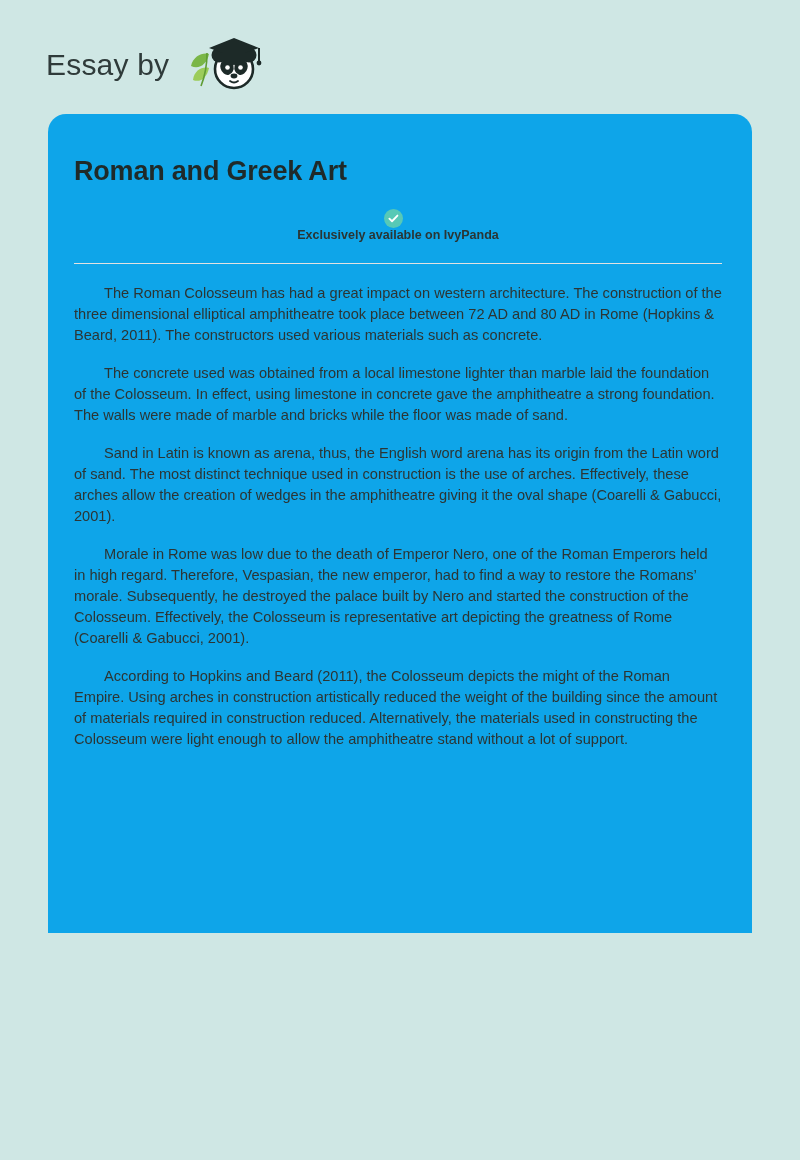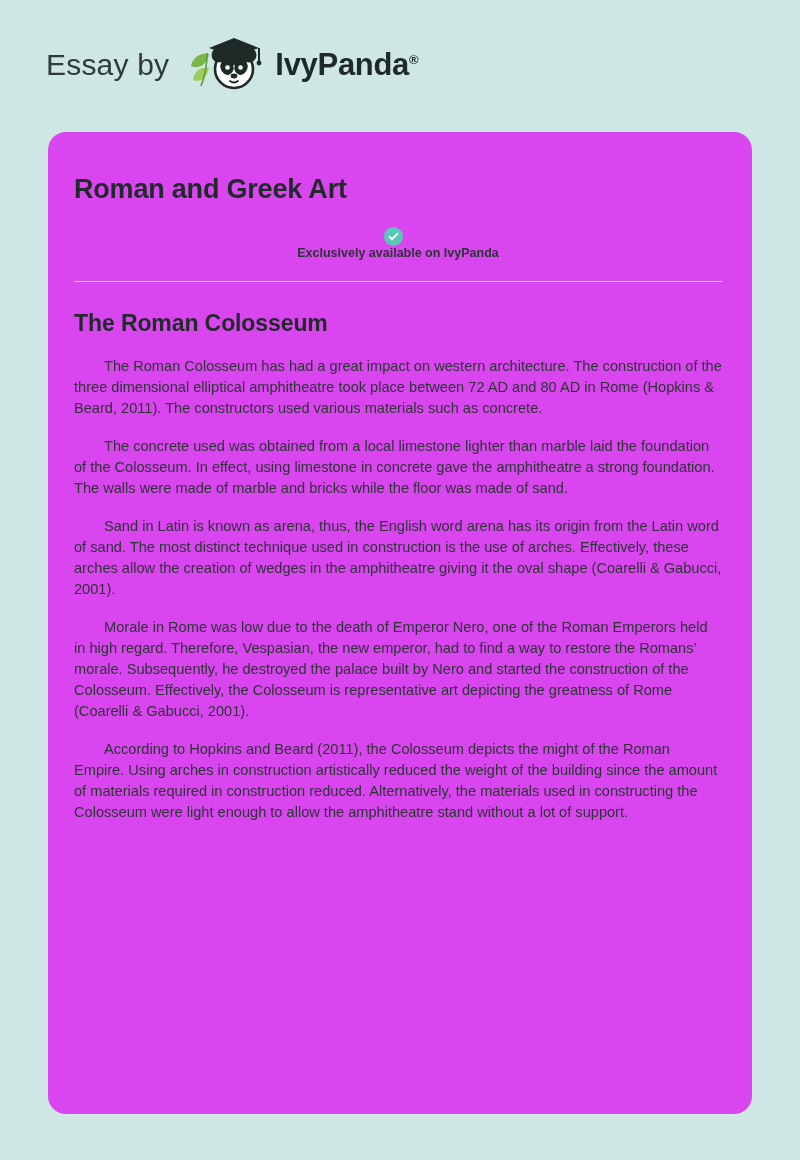--- a/index.html
+++ b/index.html
@@ -9,21 +9,21 @@
   body {
     width: 800px;
     height: 1160px;
     background: #cfe7e4;
     font-family: "Liberation Sans", sans-serif;
     -webkit-font-smoothing: antialiased;
   }
   .page {
     position: relative;
     width: 800px;
-    height: 1160px;
+    height: 933px;
     box-sizing: border-box;
     overflow: hidden;
   }
 
   
   .brand-header {
     display: flex;
     align-items: center;
     padding: 38px 0 0 46px;
     height: 92px;
@@ -56,24 +56,24 @@
   .brand-reg {
     font-size: 13px;
     vertical-align: super;
     font-weight: bold;
   }
 
   
   .doc-card {
     position: absolute;
     left: 48px;
-    top: 132px;
+    top: 114px;
     width: 704px;
     height: 982px;
-    background: #d946ef;
+    background: #0ea5e9;
     border-radius: 18px;
     box-sizing: border-box;
     padding: 42px 30px 0 26px;
     overflow: hidden;
   }
   .doc-title {
     font-size: 27px;
     font-weight: bold;
     color: #1f2a29;
     margin: 0 0 0 0;
@@ -154,41 +154,37 @@
 
           <ellipse cx="51" cy="40" rx="3.4" ry="2.4" fill="#1d2a28"></ellipse>
           <path d="M47 45 Q51 48 55 45" stroke="#1d2a28" stroke-width="1.8" fill="none" stroke-linecap="round"></path>
 
           <path d="M51 2 L76 12 L51 21 L26 12 Z" fill="#1d2a28"></path>
           <path d="M62 16 L62 26 Q51 32 40 26 L40 16" fill="#1d2a28"></path>
           <path d="M76 12 L76 26" stroke="#1d2a28" stroke-width="2" fill="none"></path>
           <circle cx="76" cy="27" r="2.4" fill="#1d2a28"></circle>
         </svg>
       </span>
-      <span class="brand-wordmark">
-        <span>IvyPanda</span><span class="brand-reg">®</span>
-      </span>
     </span>
   </div>
 
   <div class="doc-card">
     <h1 class="doc-title">Roman and Greek Art</h1>
 
     <div class="exclusive-row">
       <span class="check-badge">
         <svg width="11" height="11" viewBox="0 0 12 12" xmlns="http://www.w3.org/2000/svg">
           <path d="M1.5 6.2 L4.4 9 L10.3 2.8" stroke="#ffffff" stroke-width="2" fill="none" stroke-linecap="round" stroke-linejoin="round"></path>
         </svg>
       </span>
       <span class="exclusive-text">Exclusively available on IvyPanda</span>
     </div>
 
     <div class="divider"></div>
 
-    <h2 class="section-heading">The Roman Colosseum</h2>
 
     <p class="body-text">The Roman Colosseum has had a great impact on western architecture. The construction of the three dimensional elliptical amphitheatre took place between 72 AD and 80 AD in Rome (Hopkins &amp; Beard, 2011). The constructors used various materials such as concrete.</p>
     <p class="body-text">The concrete used was obtained from a local limestone lighter than marble laid the foundation of the Colosseum. In effect, using limestone in concrete gave the amphitheatre a strong foundation. The walls were made of marble and bricks while the floor was made of sand.</p>
     <p class="body-text">Sand in Latin is known as arena, thus, the English word arena has its origin from the Latin word of sand. The most distinct technique used in construction is the use of arches. Effectively, these arches allow the creation of wedges in the amphitheatre giving it the oval shape (Coarelli &amp; Gabucci, 2001).</p>
     <p class="body-text">Morale in Rome was low due to the death of Emperor Nero, one of the Roman Emperors held in high regard. Therefore, Vespasian, the new emperor, had to find a way to restore the Romans’ morale. Subsequently, he destroyed the palace built by Nero and started the construction of the Colosseum. Effectively, the Colosseum is representative art depicting the greatness of Rome (Coarelli &amp; Gabucci, 2001).</p>
     <p class="body-text">According to Hopkins and Beard (2011), the Colosseum depicts the might of the Roman Empire. Using arches in construction artistically reduced the weight of the building since the amount of materials required in construction reduced. Alternatively, the materials used in constructing the Colosseum were light enough to allow the amphitheatre stand without a lot of support.</p>
   </div>
 
 </div>
 

